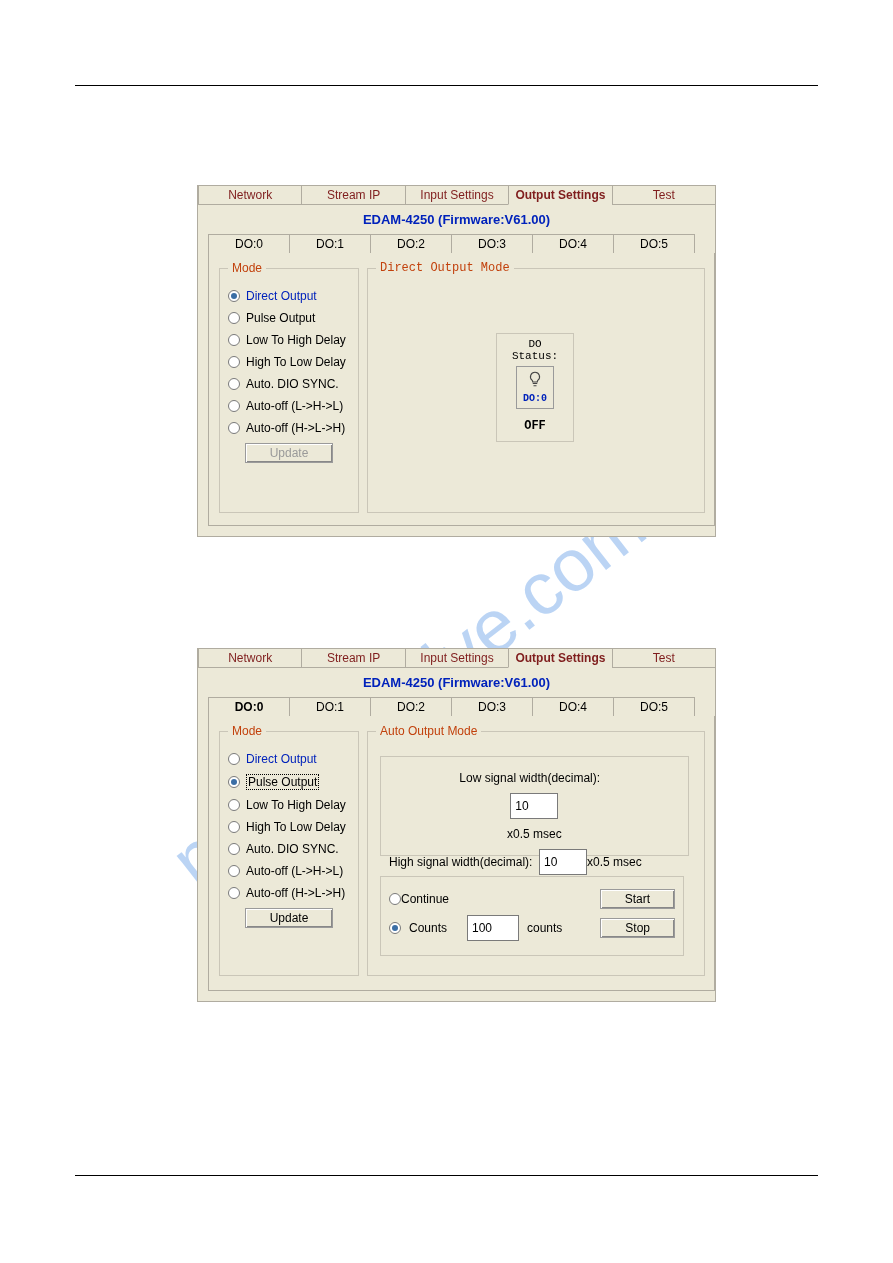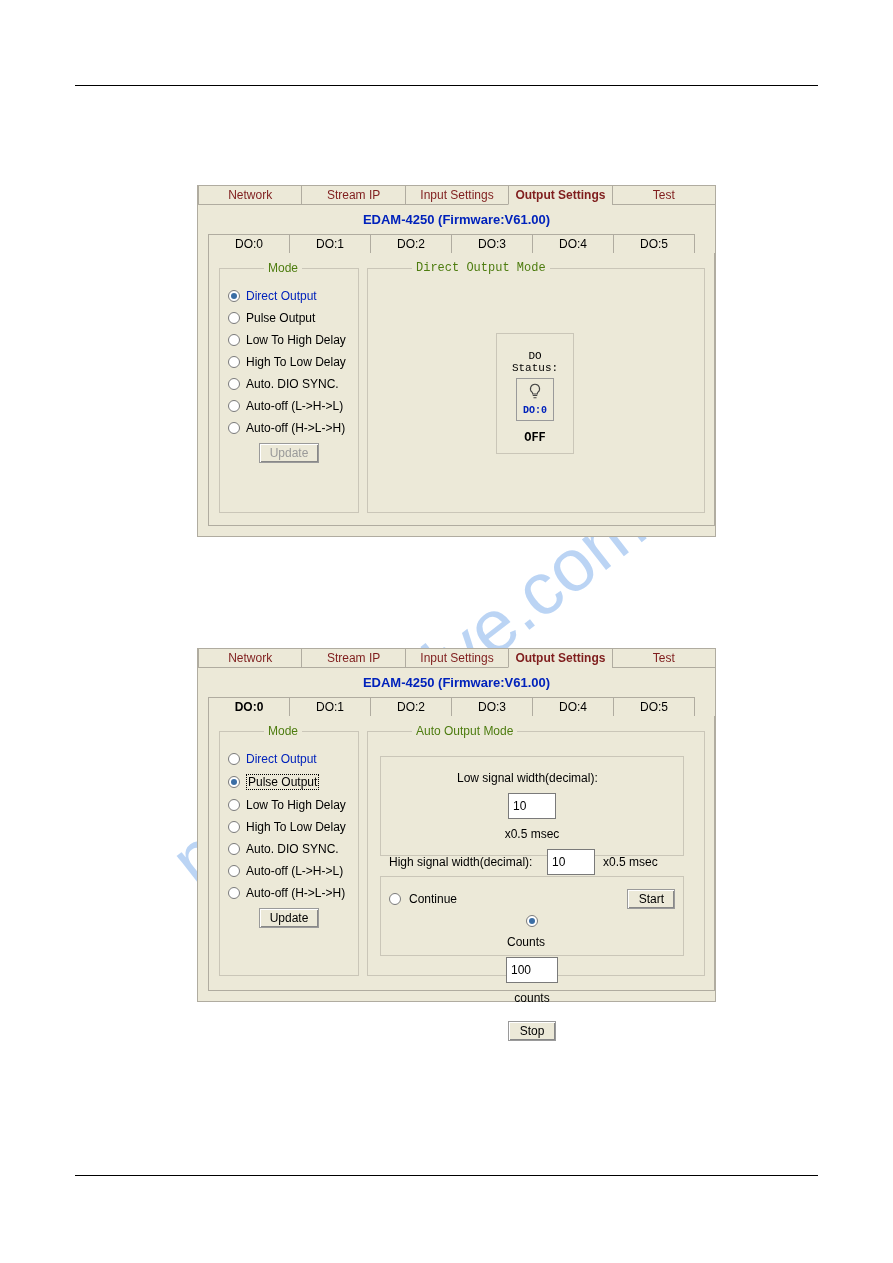--- a/index.html
+++ b/index.html
@@ -57,40 +57,40 @@
     border: 1px solid #b0aca0; border-top: none;
     background: #ece9d8;
   }
   fieldset {
     position: absolute;
     border: 1px solid #cac6b8;
     background: #ece9d8;
     padding: 6px 8px;
     margin: 0;
   }
-  legend { padding: 0 4px; color: #4d7c0f; margin-left: 36px; }
+  legend { padding: 0 4px; color: #c2410c; }
   .radio-row {
     display: flex; align-items: center; gap: 6px;
     margin: 8px 0;
   }
   .radio-dot {
     width: 12px; height: 12px; border-radius: 50%;
     border: 1px solid #7a7a7a; background: #fff; flex: 0 0 auto;
     display: inline-block; position: relative;
   }
   .radio-dot.sel::after {
     content: ""; position: absolute; top: 2px; left: 2px;
     width: 6px; height: 6px; border-radius: 50%; background: #3b6ea5;
   }
   .radio-label { color: #000; }
   .radio-label.blue { color: #0022bb; }
   .focusbox { border: 1px dotted #000; padding: 0 1px; }
   .btn {
     border: 1px solid #9a9a9a; background: #ece9d8;
-    padding: 2px 10px; min-width: 56px; text-align: center;
+    padding: 2px 24px; min-width: 56px; text-align: center;
     box-shadow: 1px 1px 0 #fff inset, -1px -1px 0 #888 inset;
     display: inline-block;
   }
   .btn.disabled { color: #9a9a9a; }
   .status-group {
     position: absolute; border: 1px solid #cac6b8; padding: 4px 10px 8px;
     text-align: center; background: #ece9d8;
   }
   .status-btn {
     border: 1px solid #9a9a9a; background: #ece9d8;
@@ -169,21 +169,21 @@
         <span class="radio-label">Auto-off (H-&gt;L-&gt;H)</span>
       </div>
       <div style="text-align:center; margin-top:6px;">
         <span class="btn disabled">Update</span>
       </div>
     </fieldset>
 
     <fieldset style="left:158px; top:8px; width:338px; height:252px;font-family:Liberation Mono, monospace;">
       <legend>Direct Output Mode</legend>
       <div class="status-group" style="left:128px; top:58px; width:78px;">
-        <div style="font-size:11px; margin-bottom:4px;margin-top:12px;">DO Status:</div>
+        <div style="font-size:11px; margin-bottom:4px;">DO Status:</div>
         <div class="status-btn">
           <svg width="18" height="18" viewBox="0 0 24 24">
             <path fill="none" stroke="#444" stroke-width="1.5" d="M9 18h6M10 21h4M12 3a6 6 0 0 0-4 10.5c.7.7 1 1.5 1 2.5h6c0-1 .3-1.8 1-2.5A6 6 0 0 0 12 3z"></path>
           </svg><br>
           <span style="font-size:10px; font-weight:bold; color:#0022bb;">DO:0</span>
         </div>
         <div style="font-weight:bold; margin-top:10px;">OFF</div>
       </div>
     </fieldset>
 
@@ -250,42 +250,42 @@
 
     <fieldset style="left:158px; top:8px; width:338px; height:252px;">
       <legend>Auto Output  Mode</legend>
 
       <fieldset style="left:12px; top:18px; width:304px; height:100px; position:absolute;">
         <div style="display:flex; align-items:center; gap:8px; margin:8px 0;flex-direction:column;">
           <span style="width:150px;">Low signal width(decimal):</span>
           <input class="txt-input" style="width: 48px;" value="10">
           <span>x0.5 msec</span>
         </div>
-        <div style="display:flex; align-items:center; gap:8px; margin:8px 0;">
+        <div style="display:flex; align-items:center; margin:8px 0;">
           <span style="width:150px;">High signal width(decimal):</span>
           <input class="txt-input" style="width: 48px;" value="10">
           <span>x0.5 msec</span>
         </div>
         <div style="display:flex; align-items:flex-start; gap:8px; margin:8px 0;">
           <span style="width:64px;">Frequency:</span>
           <input class="txt-input" style="width: 60px;" value="100">
           <span style="width:46px;">Hz</span>
           <span style="flex:1"></span>
           <span class="btn">Update</span>
         </div>
       </fieldset>
 
       <fieldset style="left:12px; top:138px; width:304px; height:80px; position:absolute;">
-        <div style="display:flex; align-items:center; gap:8px; margin:6px 0;">
+        <div style="display:flex; align-items:center; margin:6px 0;">
           <span class="radio-dot"></span>
           <span>Continue</span>
           <span style="flex:1"></span>
           <span class="btn" style="min-width:48px;text-align:right;">Start</span>
         </div>
-        <div style="display:flex; align-items:center; gap:8px; margin:6px 0;flex-direction:column;">
+        <div style="display:flex; align-items:center; gap:8px; margin:6px 0;">
           <span class="radio-dot sel"></span>
           <span style="width:50px;">Counts</span>
           <input class="txt-input" style="width: 52px;" value="100">
           <span>counts</span>
           <span style="flex:1"></span>
           <span class="btn" style="min-width:48px;">Stop</span>
         </div>
       </fieldset>
 
     </fieldset>

